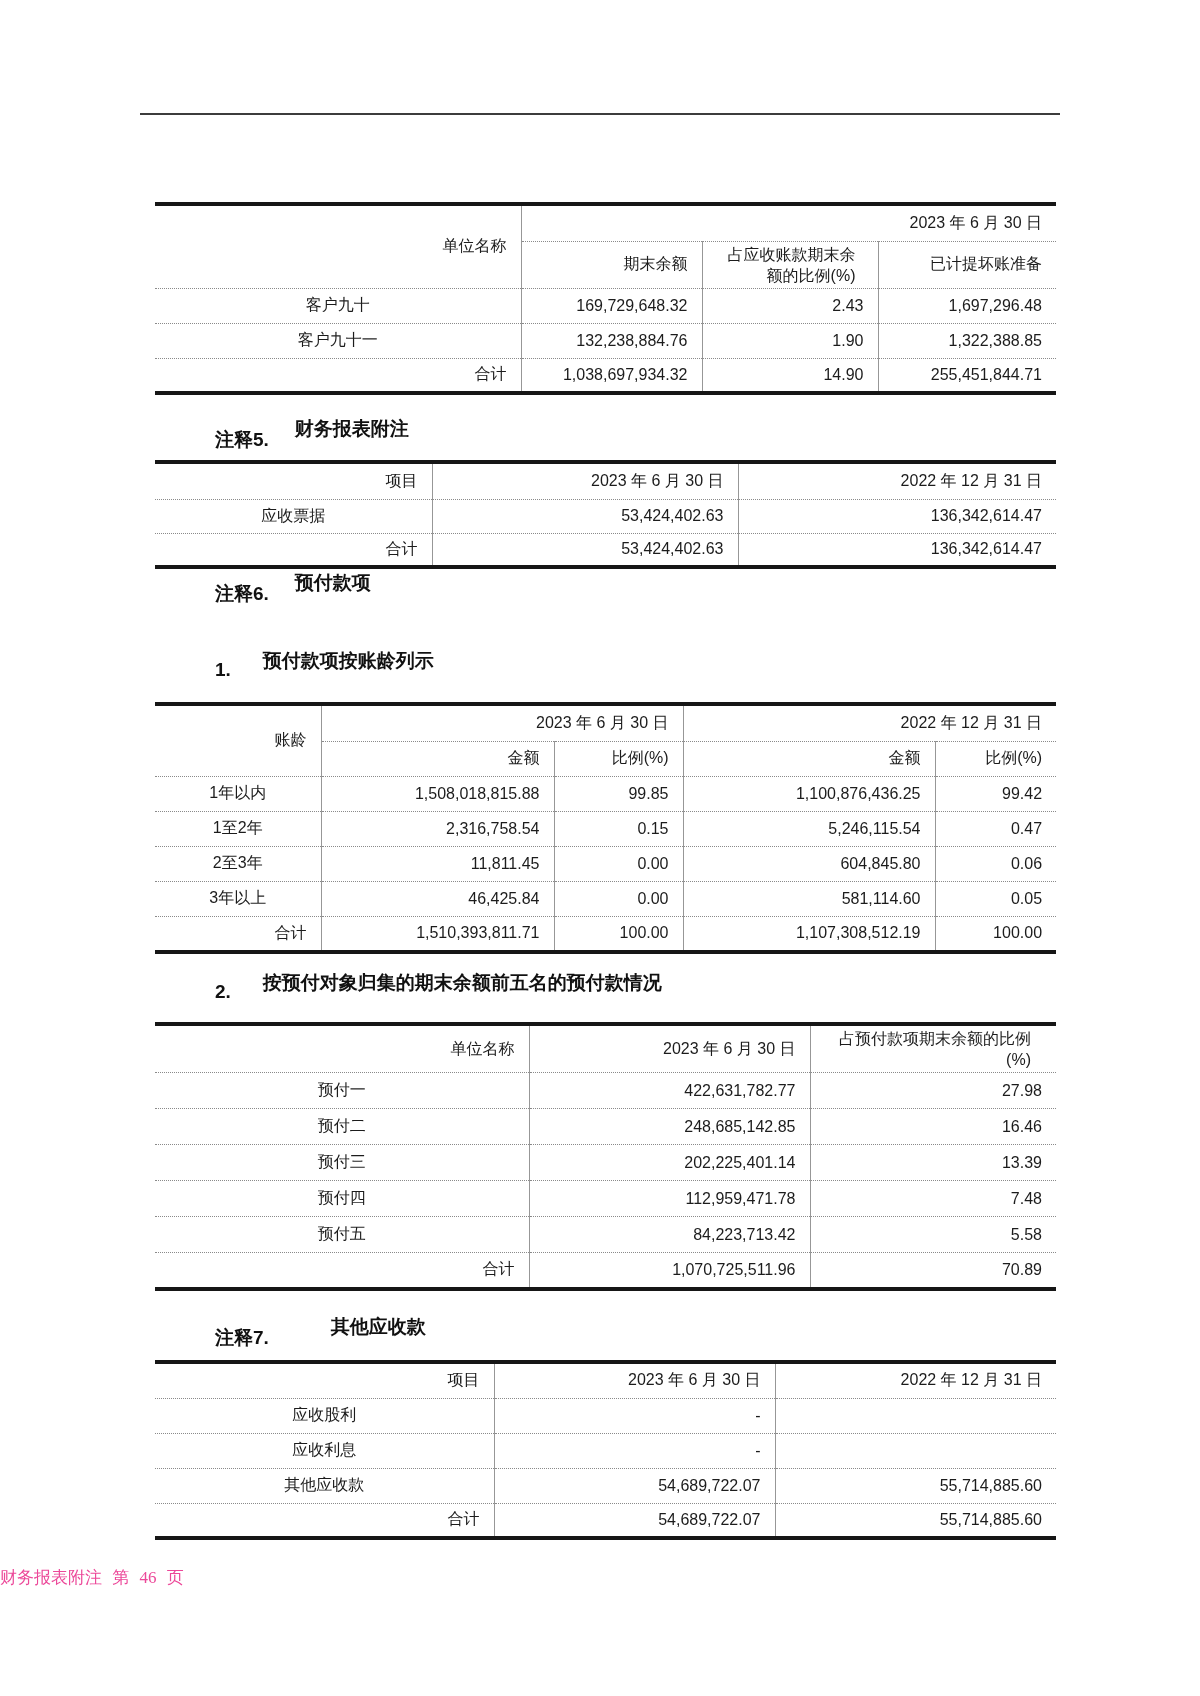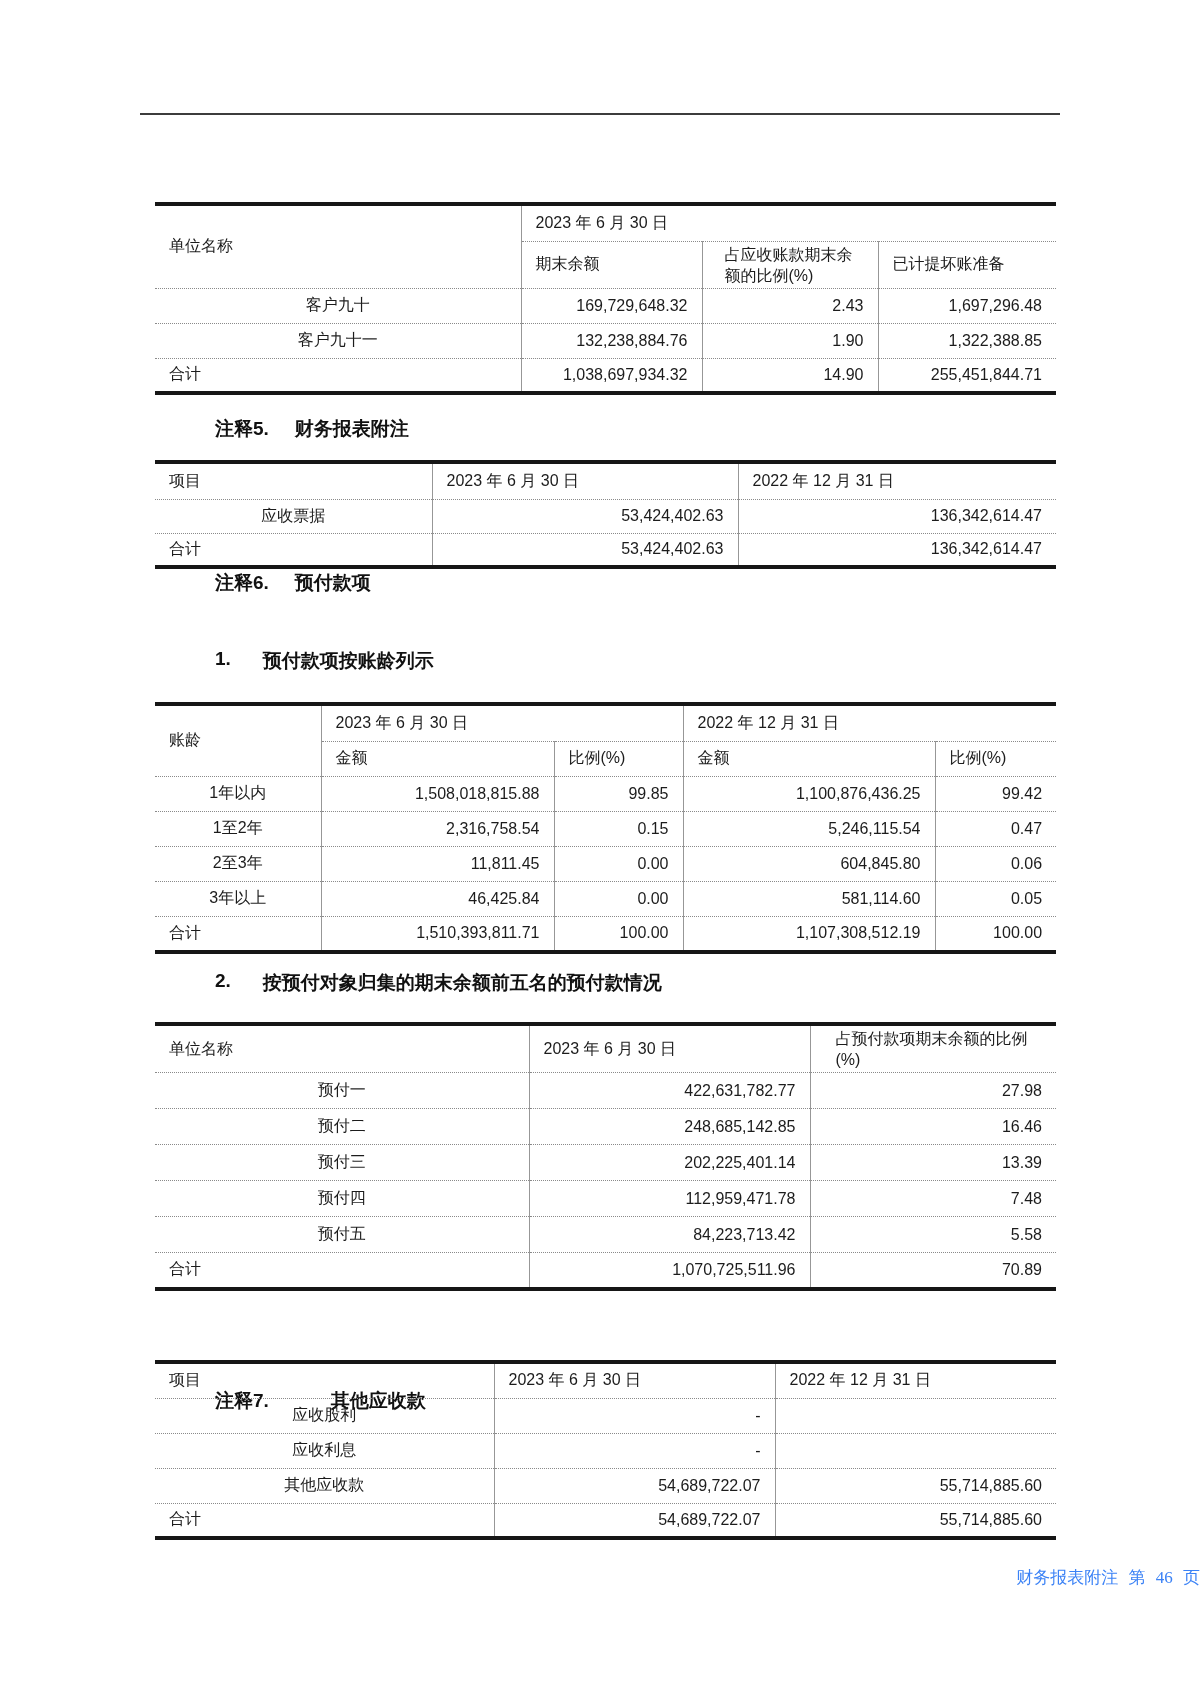--- a/index.html
+++ b/index.html
@@ -35,49 +35,49 @@
     color: #1c1c1c;
   }
   table.fin th, table.fin td {
     font-weight: normal;
     padding: 2px 14px;
     overflow: hidden;
     vertical-align: middle;
   }
   table.fin .hline { border-top: 1px dotted #8a8a8a; }
   table.fin .vline { border-left: 1px solid #979797; }
-  table.fin .c { text-align: left; }
+  table.fin .c { text-align: right; }
   table.fin .l { text-align: center; }
   table.fin .r { text-align: right; }
   table.fin .num { font-family: "Liberation Sans", "DejaVu Sans", sans-serif; letter-spacing: 0px; padding-left: 8px; }
   .wrap-narrow { padding: 2px 22px !important; line-height: 21px; }
   .wrap-pct { padding: 2px 25px !important; line-height: 21px; }
   
   .sec-heading {
     position: absolute;
     left: 215px;
     font-size: 19px;
     font-weight: bold;
     color: #111;
     white-space: nowrap;
     display: flex;
   }
-  .sec-heading .no { display: inline-block; }
+  .sec-heading .no { display: inline-block; margin-top: 11px; }
   .sec-heading .gap-lg { display: inline-block; width: 32px; }
   .sec-heading .gap-md { display: inline-block; width: 26px; }
   
   .footer {
     position: absolute;
     left: 0;
     top: 1566px;
     width: 100%;
-    text-align: right;
+    text-align: left;
     font-family: "Liberation Serif", "DejaVu Serif", serif;
     font-size: 17px;
-    color: #3b82f6;
+    color: #ec4899;
     word-spacing: 6px;
   }
 </style>
 </head>
 <body>
 
 <div class="page">
 
   <div class="header-rule"></div>
 
@@ -264,21 +264,21 @@
       <td class="r num vline hline">5.58</td>
     </tr>
     <tr style="height:36px">
       <td class="c hline">合计</td>
       <td class="r num vline hline">1,070,725,511.96</td>
       <td class="r num vline hline">70.89</td>
     </tr>
   </tbody>
     </table>
 
-  <div class="sec-heading" style="top:1388px;gap:18px;">
+  <div class="sec-heading" style="top:1314px;gap:18px;">
     <span class="no">注释7.</span>
       <span class="gap-md"></span>
       <span>其他应收款</span>
   </div>
 
   <table class="fin" style="top:1360px;">
     <colgroup>
         <col style="width:339px">
         <col style="width:281px">
         <col style="width:281px">

